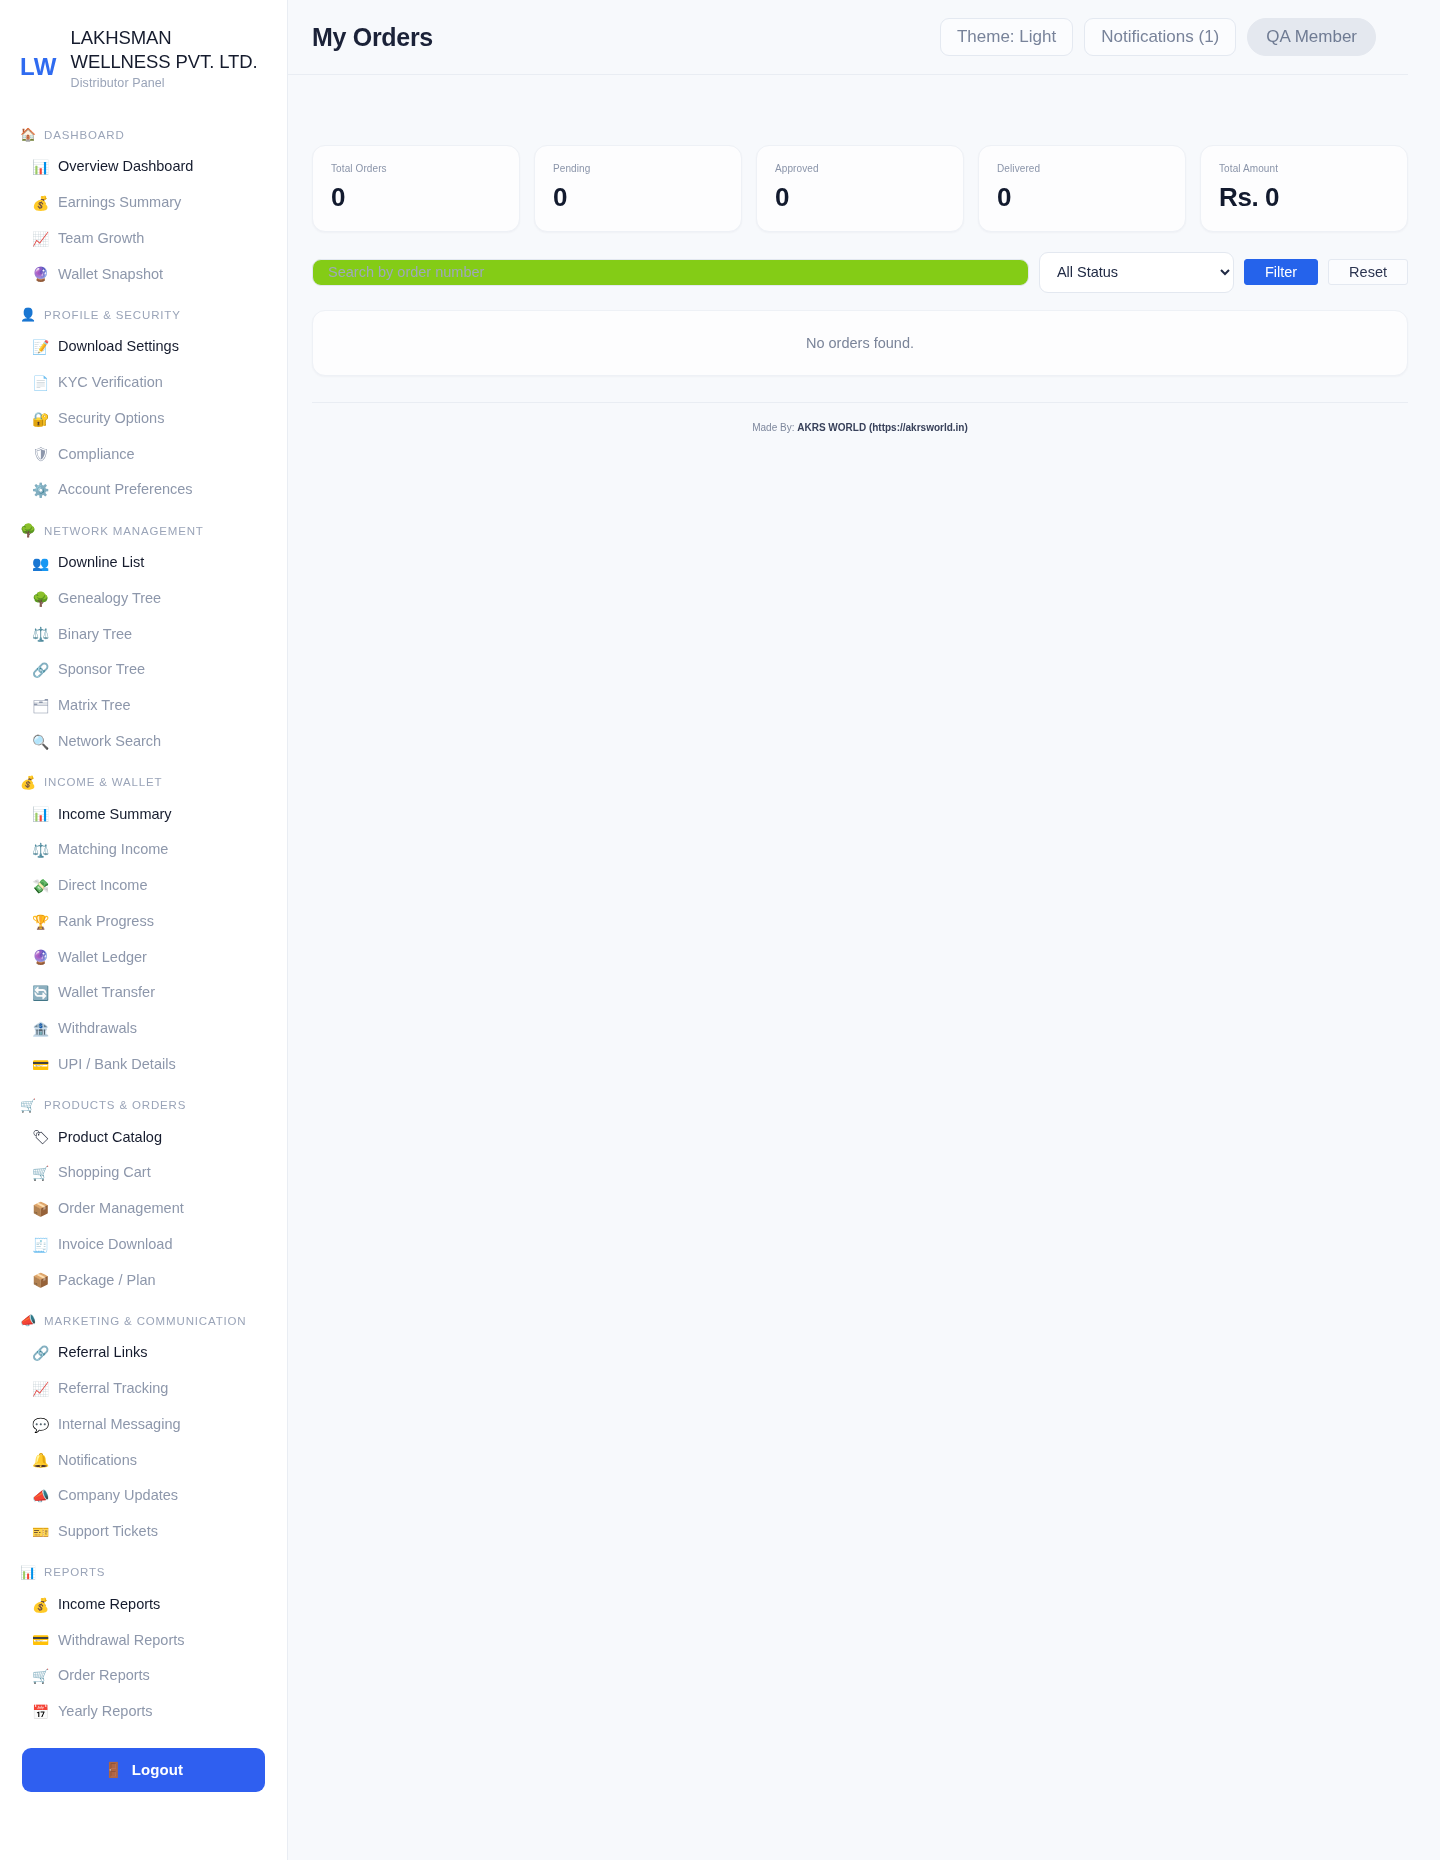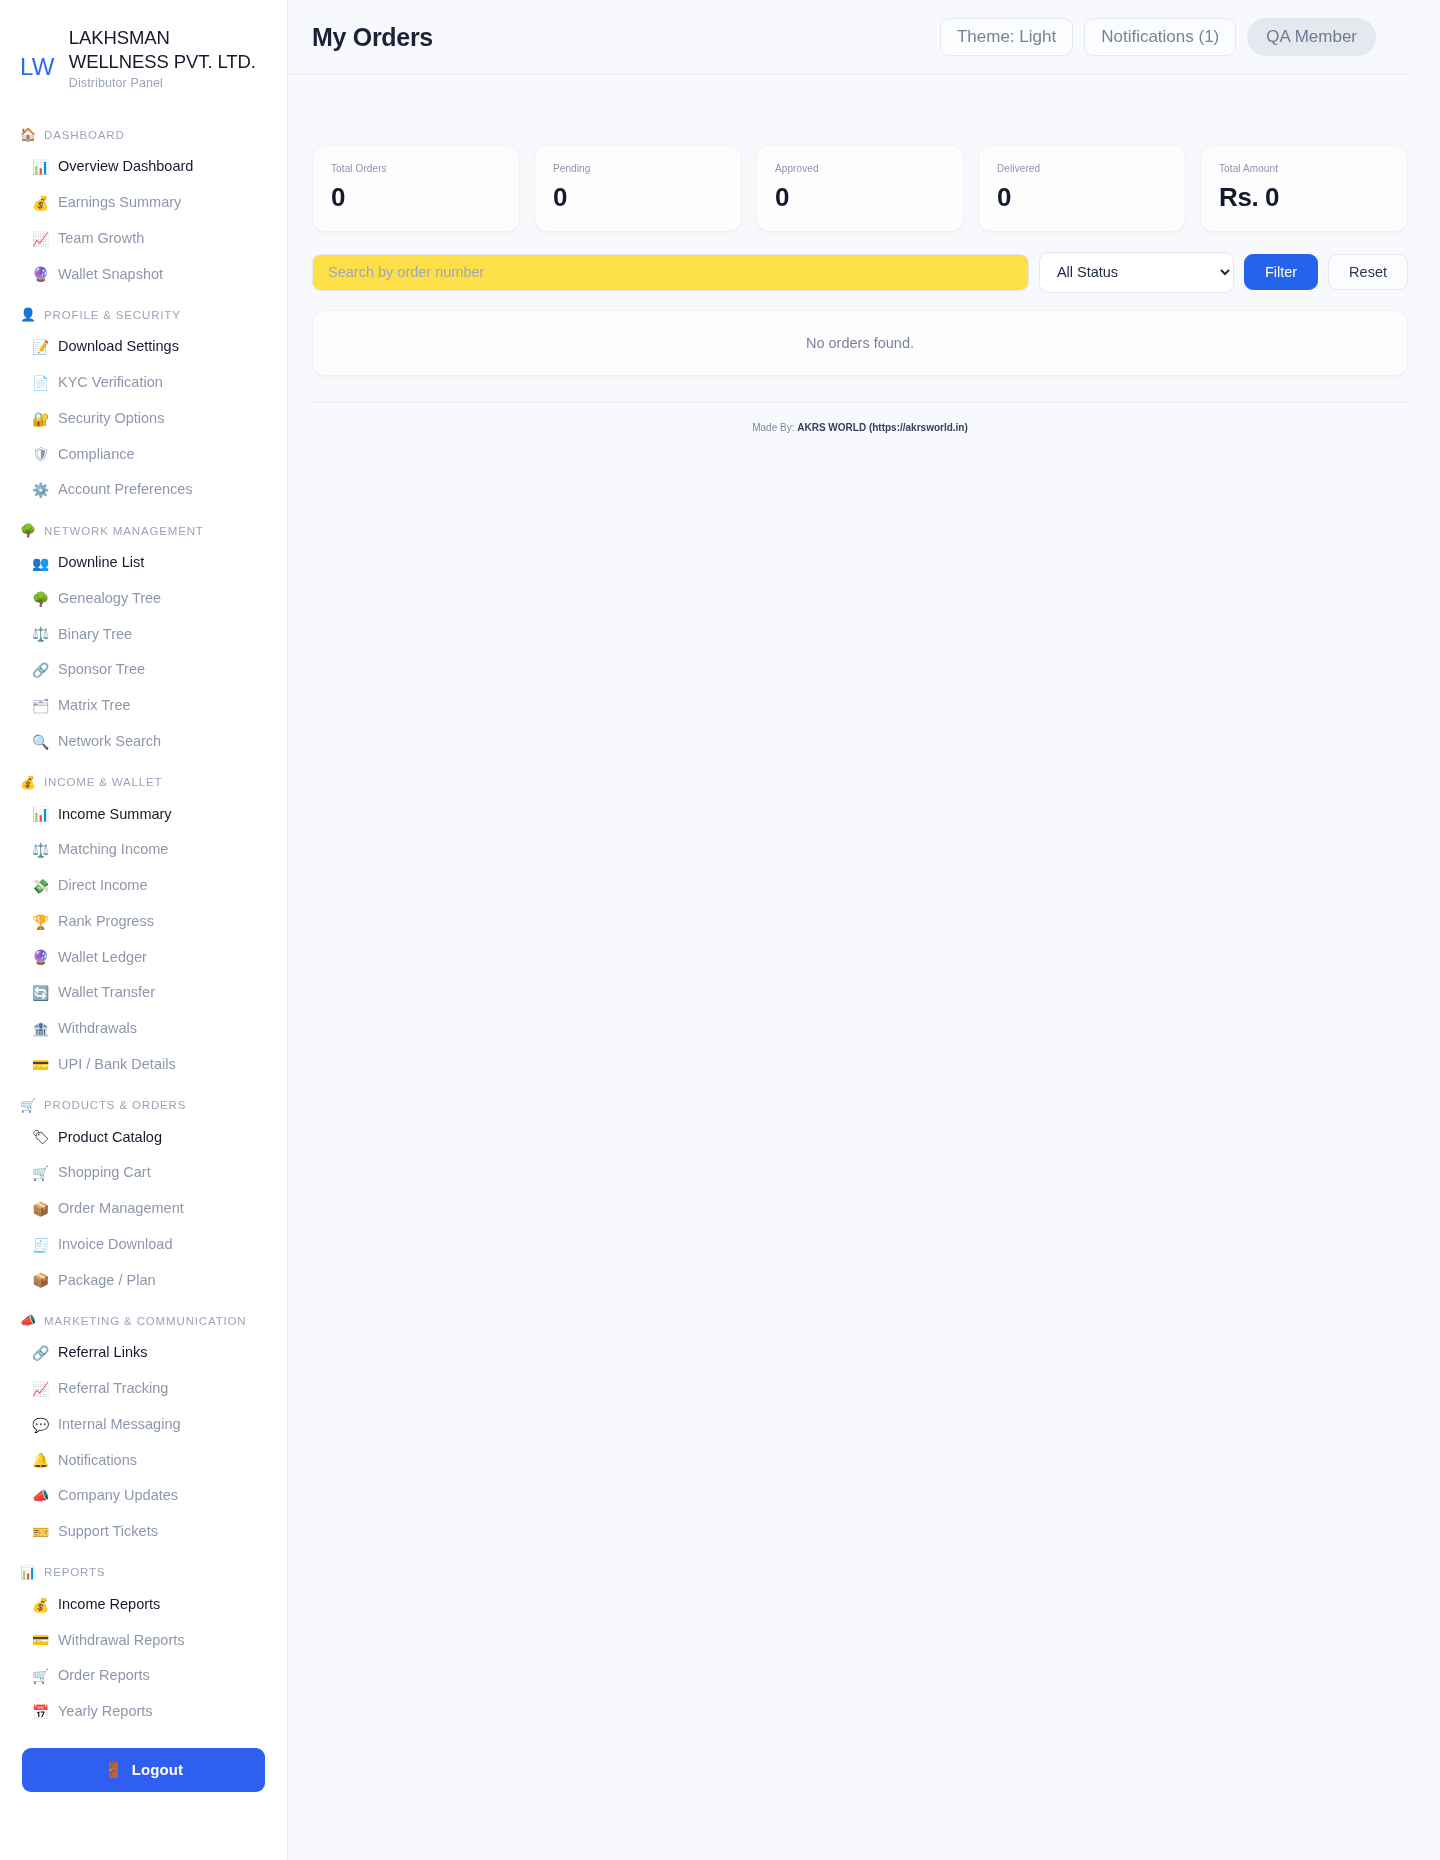--- a/index.html
+++ b/index.html
@@ -35,21 +35,21 @@
   }
 
   .brand {
     display: flex;
     align-items: center;
     gap: 14px;
     padding: 26px 20px 16px 20px;
   }
   .brand-mark {
     font-size: 24px;
-    font-weight: 400;
+    font-weight: 700;
     color: #2f6bf0;
     letter-spacing: 0.3px;
     line-height: 1;
     flex: 0 0 auto;
     padding-top: 2px;
     margin-top: 16px;
   }
   .brand-text { display: flex; flex-direction: column; }
   .brand-name {
     font-size: 18.5px;
@@ -189,24 +189,24 @@
     color: #121a2e;
     line-height: 1.1;
     letter-spacing: -0.4px;
   }
 
   
   .filters { display: flex; align-items: center; gap: 10px; margin-bottom: 17px; }
   .search-input {
     flex: 1 1 auto;
     min-width: 0;
-    height: 37px;
+    height: 27px;
     border: 1px solid #e3e8f0;
     border-radius: 9px;
-    background: #fde047;
+    background: #84cc16;
     padding: 0 15px;
     font-size: 14.5px;
     color: #2c3550;
     font-family: inherit;
     outline: none;
   }
   .search-input::placeholder { color: #9ea8bb; }
   .status-select {
     flex: 0 0 195px;
     height: 41px;
@@ -214,22 +214,22 @@
     border-radius: 9px;
     background: #ffffff;
     padding: 0 13px;
     font-size: 14.5px;
     color: #202a44;
     font-family: inherit;
     outline: none;
     cursor: pointer;
   }
   .btn {
-    height: 36px;
-    border-radius: 9px;
+    height: 26px;
+    border-radius: 3px;
     padding: 4px 20px;
     font-size: 14.5px;
     font-family: inherit;
     cursor: pointer;
     white-space: nowrap;
   }
   .btn-primary { background: #2563eb; border: 1px solid #2563eb; color: #ffffff; }
   .btn-ghost { background: #fbfcfe; border: 1px solid #e4e9f1; color: #2b3category; color: #2b3450; }
 
   

